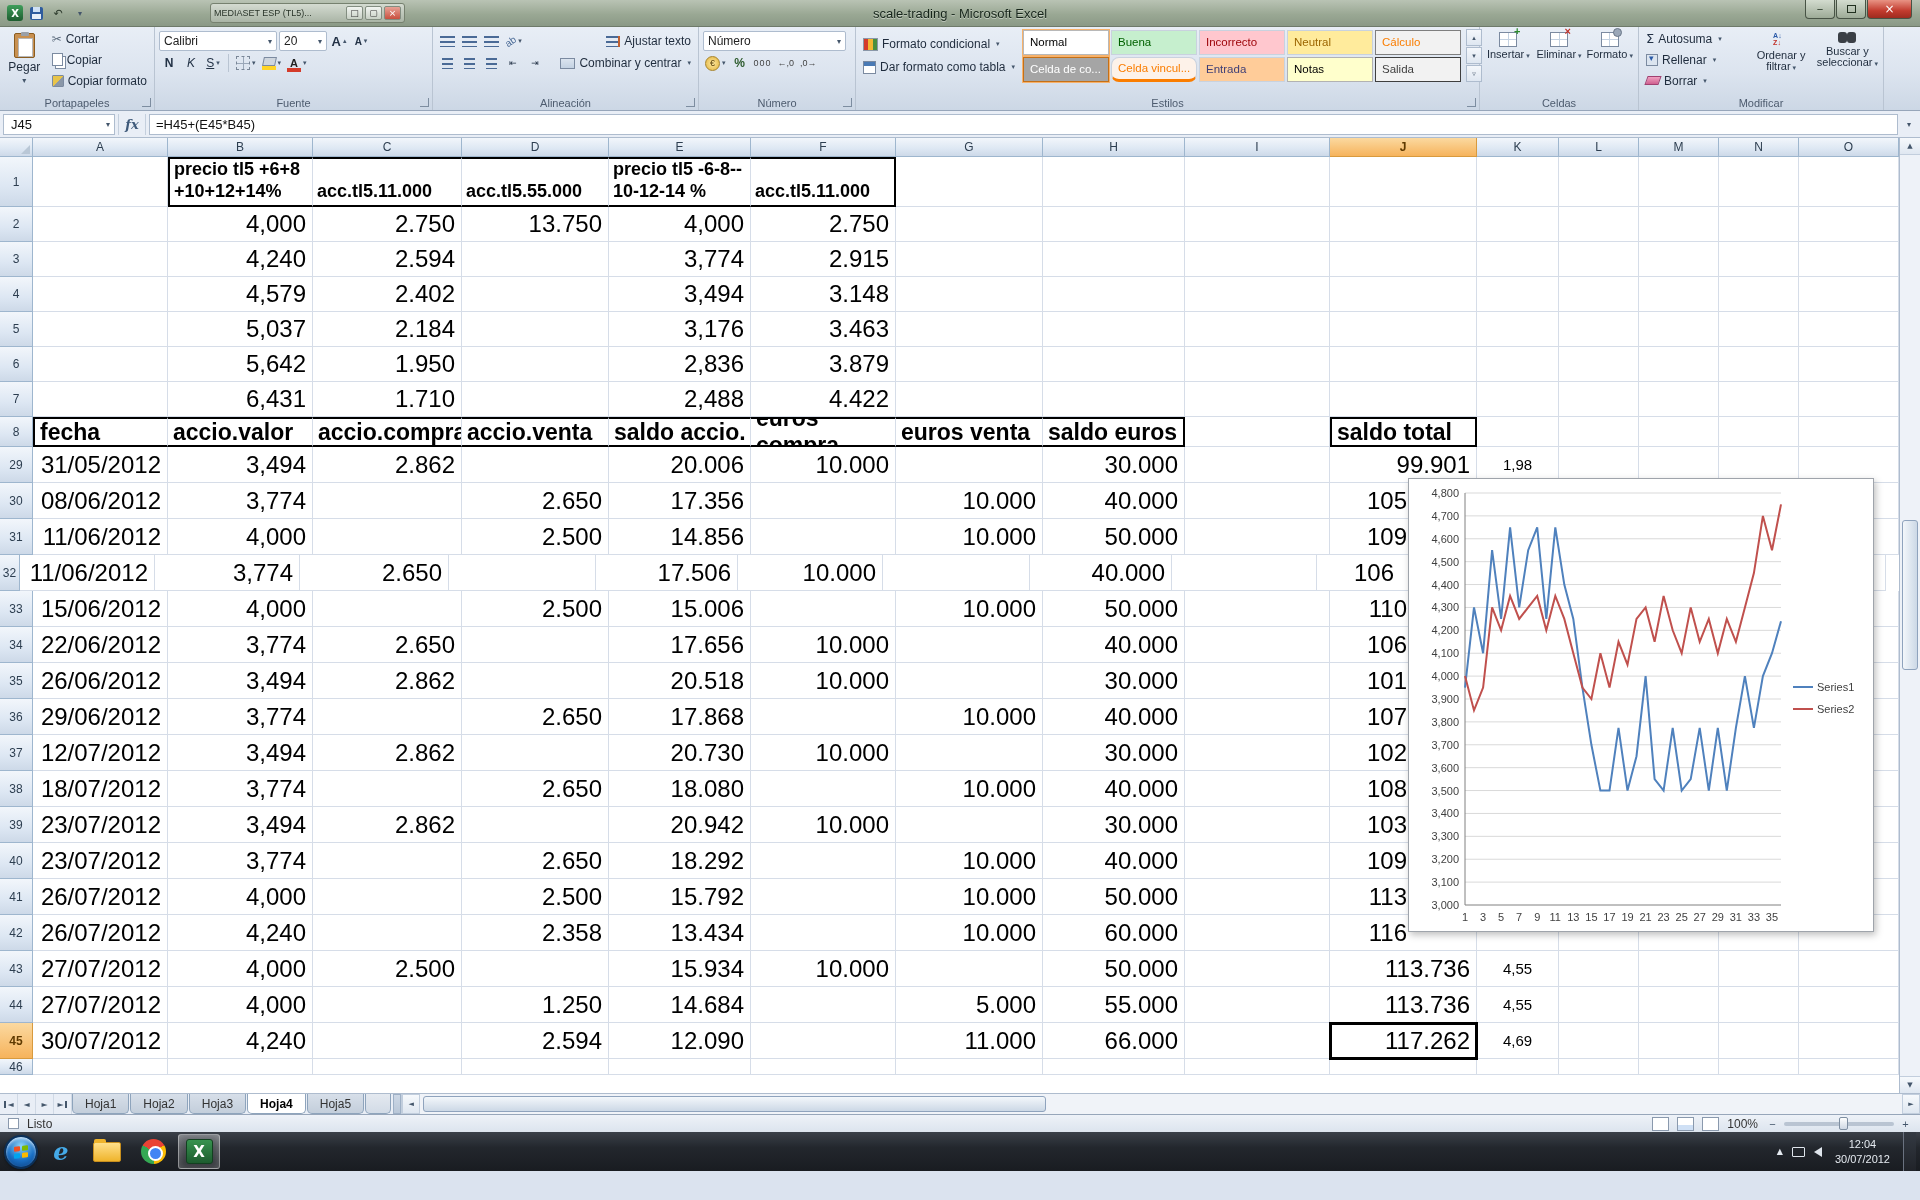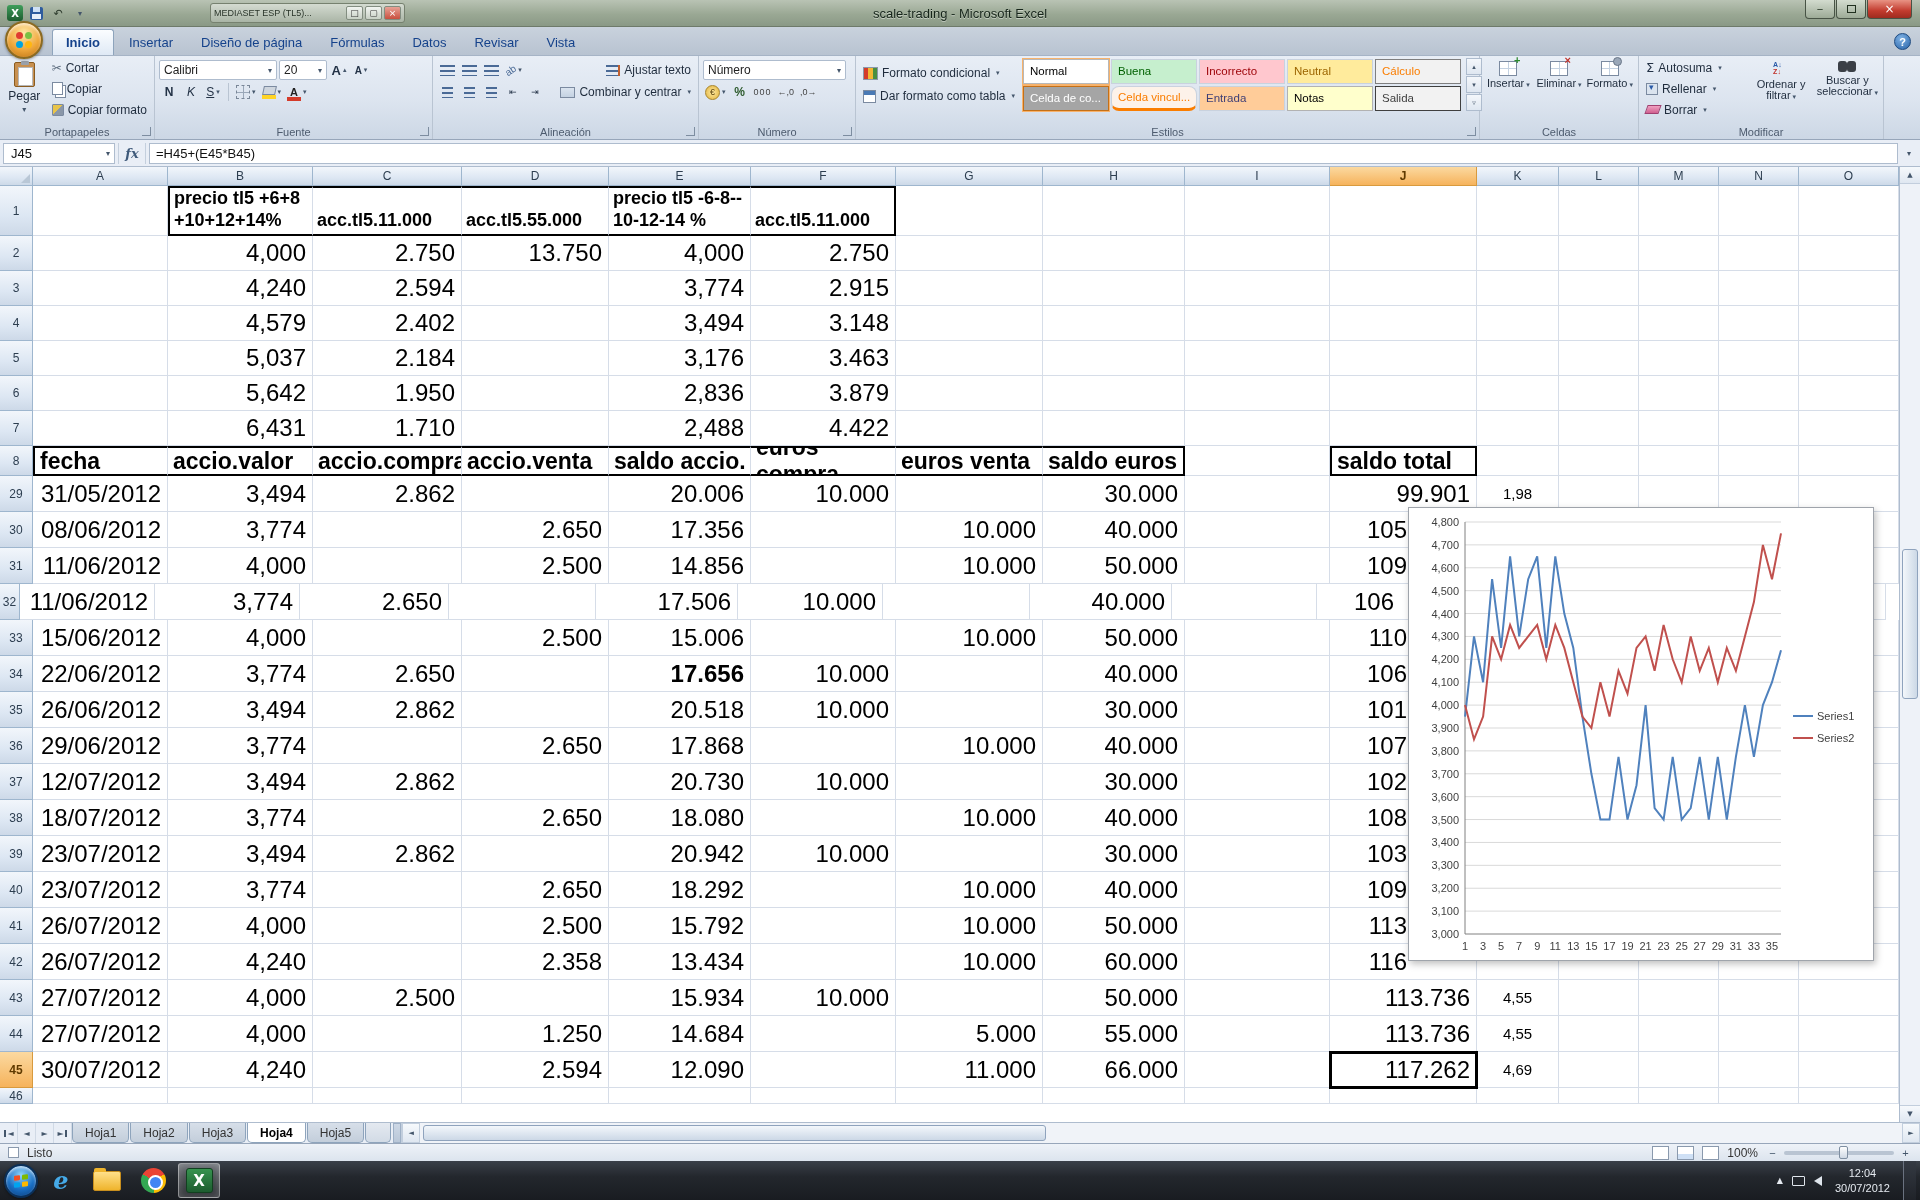--- a/index.html
+++ b/index.html
@@ -208,40 +208,20 @@
     <div id="win-title">scale-trading - Microsoft Excel</div>
     <div class="winbtns">
       <div class="wbtn">−</div>
       <div class="wbtn">
           <span class="maxsq"></span>
         </div>
       <div class="wbtn close g">×</div>
     </div>
   </div>
 
-  <div id="tabrow">
-    <div class="orb">
-      <div class="orb-core">
-          <span></span>
-          <span></span>
-          <span></span>
-          <span></span>
-        </div>
-    </div>
-    <div class="rtabs">
-        <div class="rtab active">Inicio</div>
-        <div class="rtab">Insertar</div>
-        <div class="rtab">Diseño de página</div>
-        <div class="rtab">Fórmulas</div>
-        <div class="rtab">Datos</div>
-        <div class="rtab">Revisar</div>
-        <div class="rtab">Vista</div>
-      </div>
-    <div class="helpbtn">?</div>
-  </div>
 
   <div id="ribbon">
 
     <div class="rgroup" style="width:155px">
       <div class="grp-body">
         <div class="paste">
           <span class="i-clipboard"></span>
           <span>Pegar</span>
           <span class="caret g">▾</span>
         </div>
@@ -739,21 +719,21 @@
           <div class="gcell num" style="width: 80px;"></div>
           <div class="gcell num" style="width: 80px;"></div>
           <div class="gcell num" style="width: 100px;"></div>
         </div>
         <div class="grow" style="height: 36px;">
           <div class="ghead" style="width: 33px;">34</div>
           <div class="gcell num" style="width: 135px;">22/06/2012</div>
           <div class="gcell num" style="width: 145px;">3,774</div>
           <div class="gcell num" style="width: 149px;">2.650</div>
           <div class="gcell num" style="width: 147px;"></div>
-          <div class="gcell num" style="width: 142px; font-weight: bold;">17.656</div>
+          <div class="gcell num" style="width: 142px;">17.656</div>
           <div class="gcell num" style="width: 145px;">10.000</div>
           <div class="gcell num" style="width: 147px;"></div>
           <div class="gcell num" style="width: 142px;">40.000</div>
           <div class="gcell num" style="width: 145px;"></div>
           <div class="gcell num jtrunc" style="width: 147px;">106</div>
           <div class="gcell kv" style="width: 82px;"></div>
           <div class="gcell num" style="width: 80px;"></div>
           <div class="gcell num" style="width: 80px;"></div>
           <div class="gcell num" style="width: 80px;"></div>
           <div class="gcell num" style="width: 100px;"></div>

